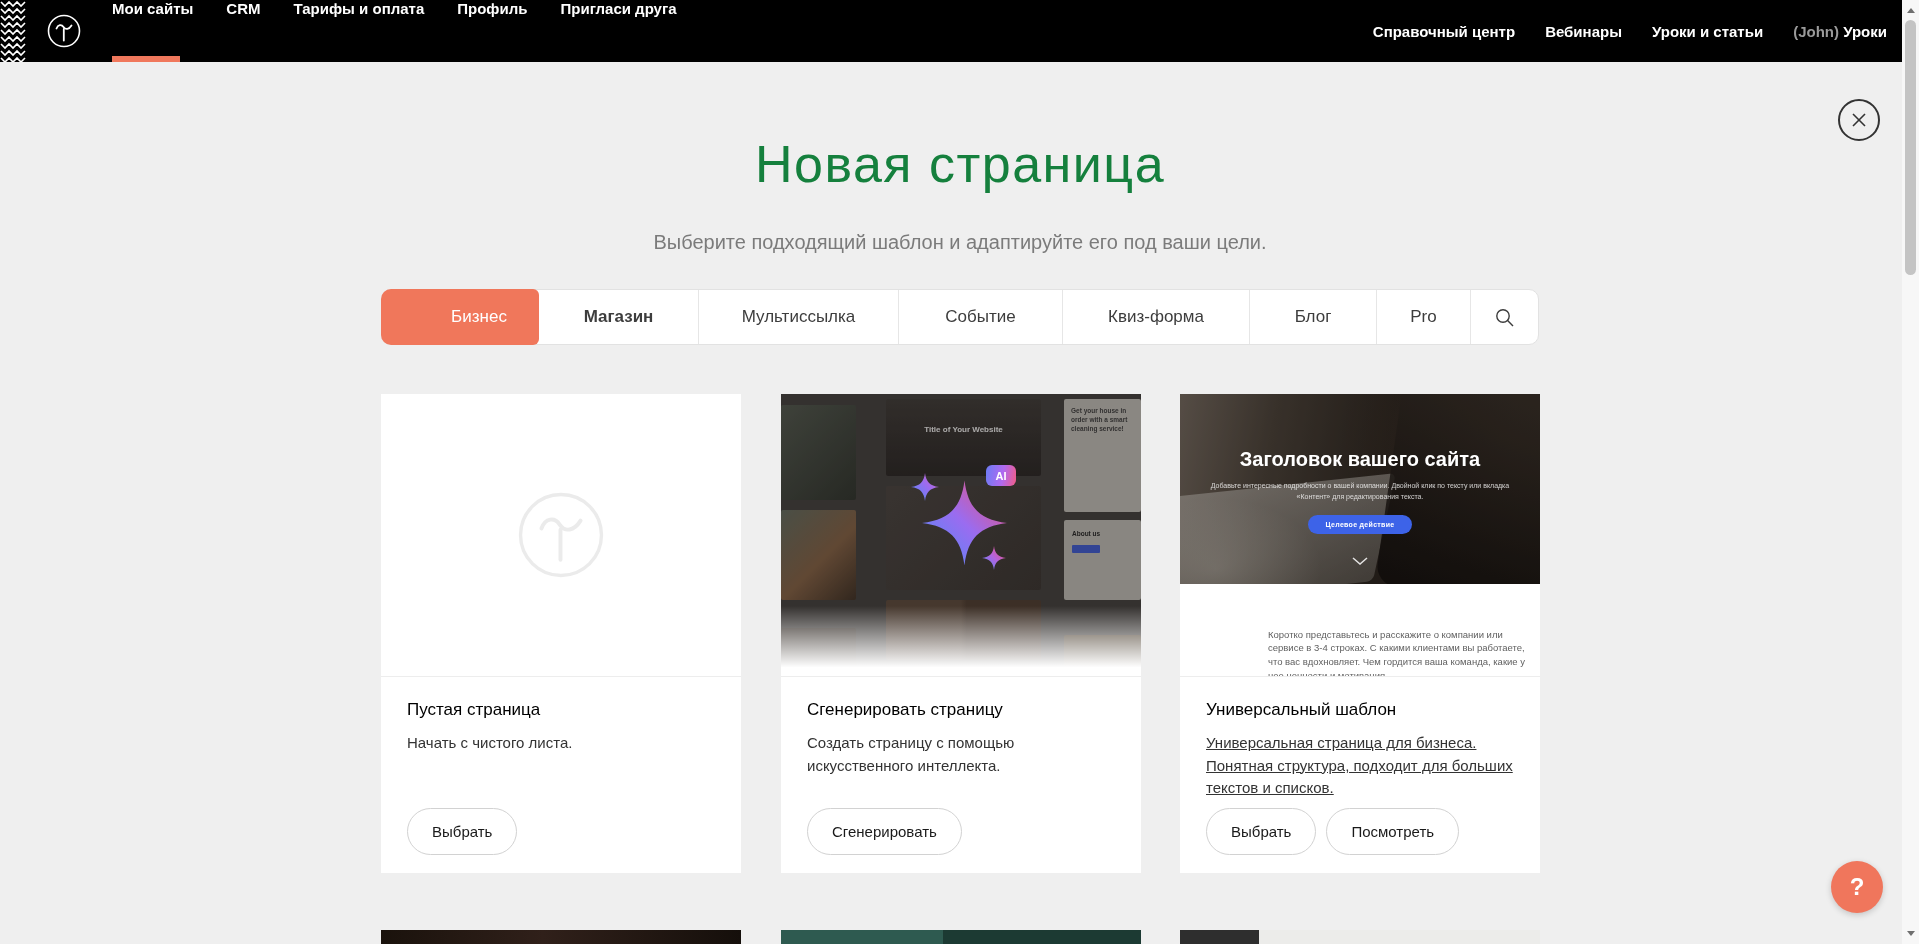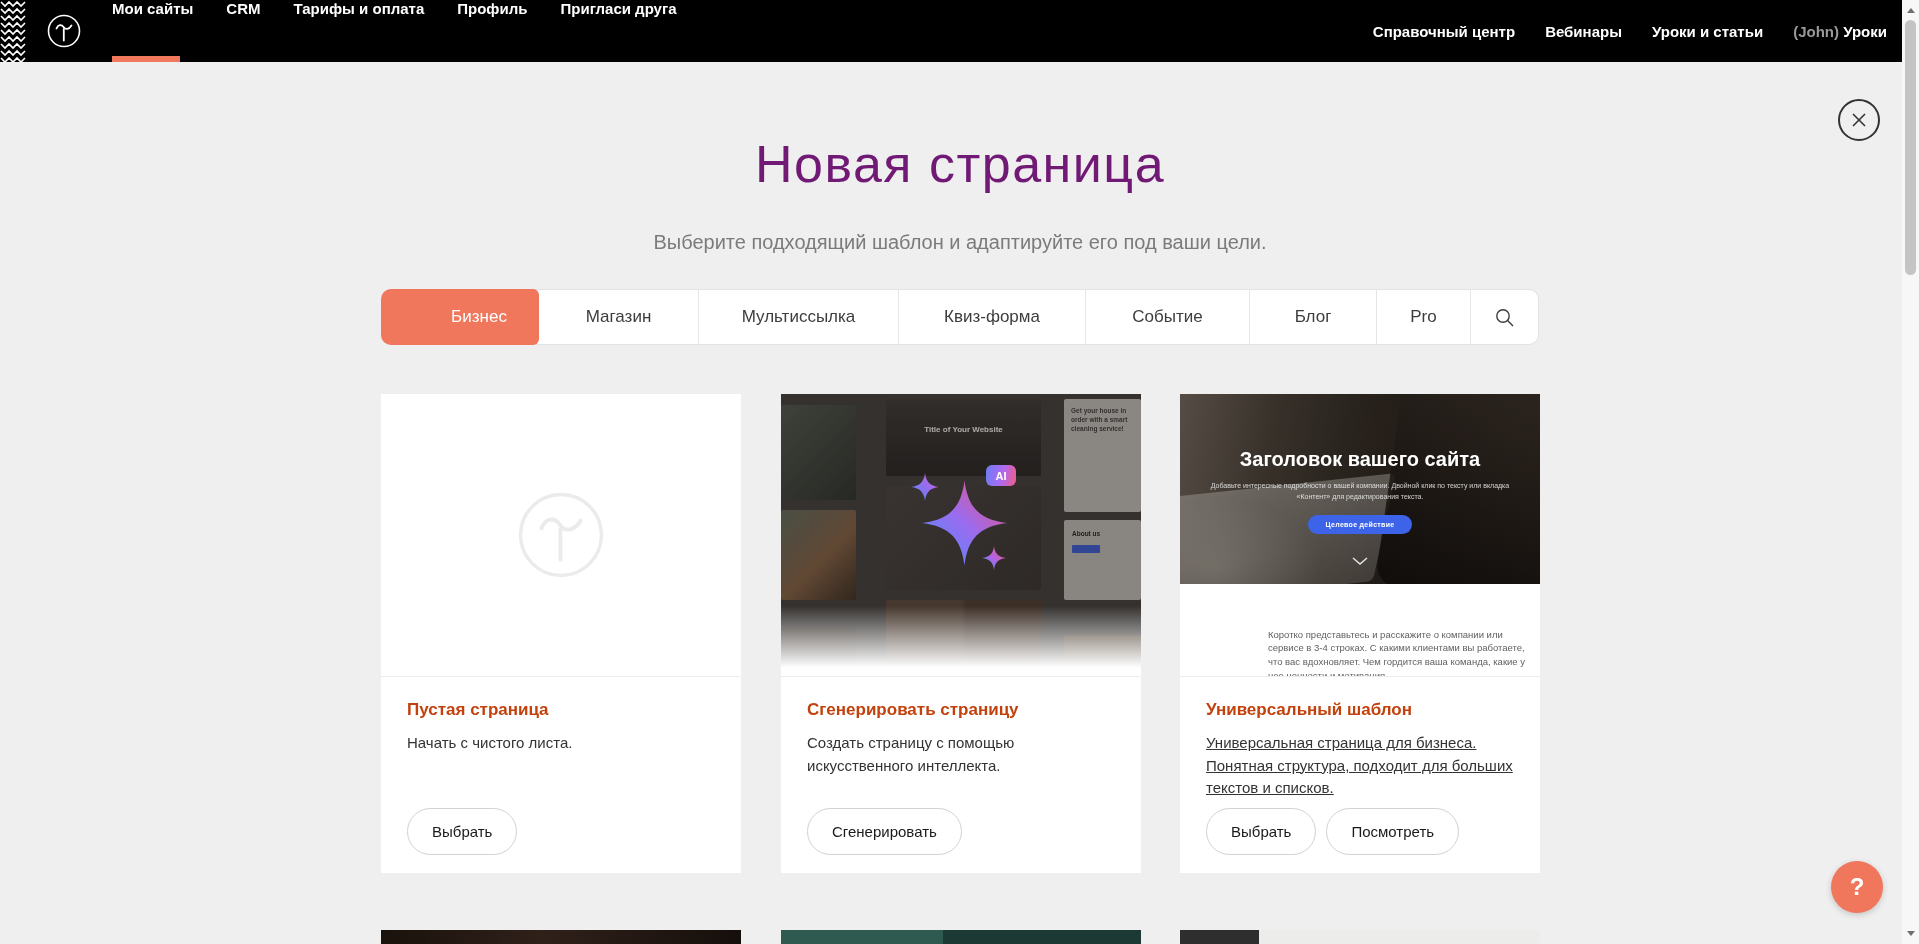--- a/index.html
+++ b/index.html
@@ -28,40 +28,40 @@
   
   .close-btn{position:absolute;left:1838px;top:99px;width:42px;height:42px;border:2px solid #333;
              border-radius:50%;background:transparent;display:flex;align-items:center;justify-content:center;
              cursor:pointer;padding:0;z-index:5;}
   .help-btn{position:absolute;left:1831px;top:861px;width:52px;height:52px;border-radius:50%;background:#f0765c;
             color:#fff;font-size:24px;font-weight:700;display:flex;align-items:center;justify-content:center;
             cursor:pointer;border:none;box-shadow:0 2px 6px rgba(0,0,0,.18);z-index:40;}
 
   
   .page-title{position:absolute;left:380px;top:134px;width:1160px;margin:0;text-align:center;
-              font-size:52px;font-weight:300;letter-spacing:1.5px;color:#701a75;}
+              font-size:52px;font-weight:300;letter-spacing:1.5px;color:#15803d;}
   .page-subtitle{position:absolute;left:380px;top:231px;width:1160px;margin:0;text-align:center;
                  font-size:20px;font-weight:400;color:#7b7b7b;}
 
   
   .tabbar{position:absolute;left:381px;top:289px;width:1158px;height:56px;background:#fff;
           border:1px solid #e2e2e2;border-radius:10px;display:flex;align-items:stretch;}
   .tab{display:flex;align-items:center;justify-content:center;font-size:17px;color:#3d3d3d;cursor:pointer;}
   .tab + .tab{border-left:1px solid #e6e6e6;}
   .tab.active{background:#f0775b;color:#fff;border-radius:10px 6px 6px 10px;margin:-1px 0 -1px -1px;border-left:none;padding-left:38px;}
-  .tab.active + .tab{border-left:none;}
+  .tab.active + .tab{border-left:none;font-weight:bold;}
   .t0{width:158px;}.t1{width:159px;}.t2{width:200px;}.t3{width:187px;}.t4{width:164px;}.t5{width:127px;}.t6{width:94px;}.t7{flex:1;}
 
   
   .card{position:absolute;top:394px;width:360px;height:479px;background:#fff;}
   .card1{left:381px;} .card2{left:781px;} .card3{left:1180px;}
   .preview{position:absolute;left:0;top:0;width:360px;height:282px;overflow:hidden;cursor:pointer;}
   .card-divider{position:absolute;left:0;top:282px;width:360px;height:1px;background:#ededed;}
   .card-body{position:absolute;left:0;top:283px;right:0;bottom:0;padding:0 26px;}
-  .card-title{margin:23px 0 0;font-size:17px;font-weight:700;color:#c2410c;}
+  .card-title{margin:23px 0 0;font-size:17px;font-weight:400;color:#000000;}
   .card-desc{margin:12px 0 0;font-size:15px;color:#333;line-height:1.5;}
   .desc-narrow{max-width:250px;} .desc-mid{max-width:320px;text-decoration:underline;}
   .card-buttons{position:absolute;left:26px;bottom:18px;display:flex;gap:10px;}
   .pill-btn{border:1px solid #d2d2d2;border-radius:100px;background:#fff;color:#1a1a1a;
             font-size:15px;font-family:"Liberation Sans",sans-serif;padding:14px 24px;cursor:pointer;white-space:nowrap;}
 
   
   .preview-blank{background:#fff;display:flex;align-items:center;justify-content:center;}
 
   
@@ -166,22 +166,22 @@
     </svg>
   </button>
 
   <h1 class="page-title">Новая страница</h1>
   <p class="page-subtitle">Выберите подходящий шаблон и адаптируйте его под ваши цели.</p>
 
   <div class="tabbar">
     <div class="tab t0 active">Бизнес</div>
     <div class="tab t1">Магазин</div>
     <div class="tab t2">Мультиссылка</div>
+    <div class="tab t4">Событие</div>
     <div class="tab t3">Квиз-форма</div>
-    <div class="tab t4">Событие</div>
     <div class="tab t5">Блог</div>
     <div class="tab t6">Pro</div>
     <div class="tab t7">
       <svg width="21" height="21" viewBox="0 0 21 21">
         <circle cx="9" cy="9" r="6.2" fill="none" stroke="#3c3c3c" stroke-width="1.4"></circle>
         <line x1="13.6" y1="13.6" x2="19" y2="19" stroke="#3c3c3c" stroke-width="1.4"></line>
       </svg>
     </div>
   </div>
 

